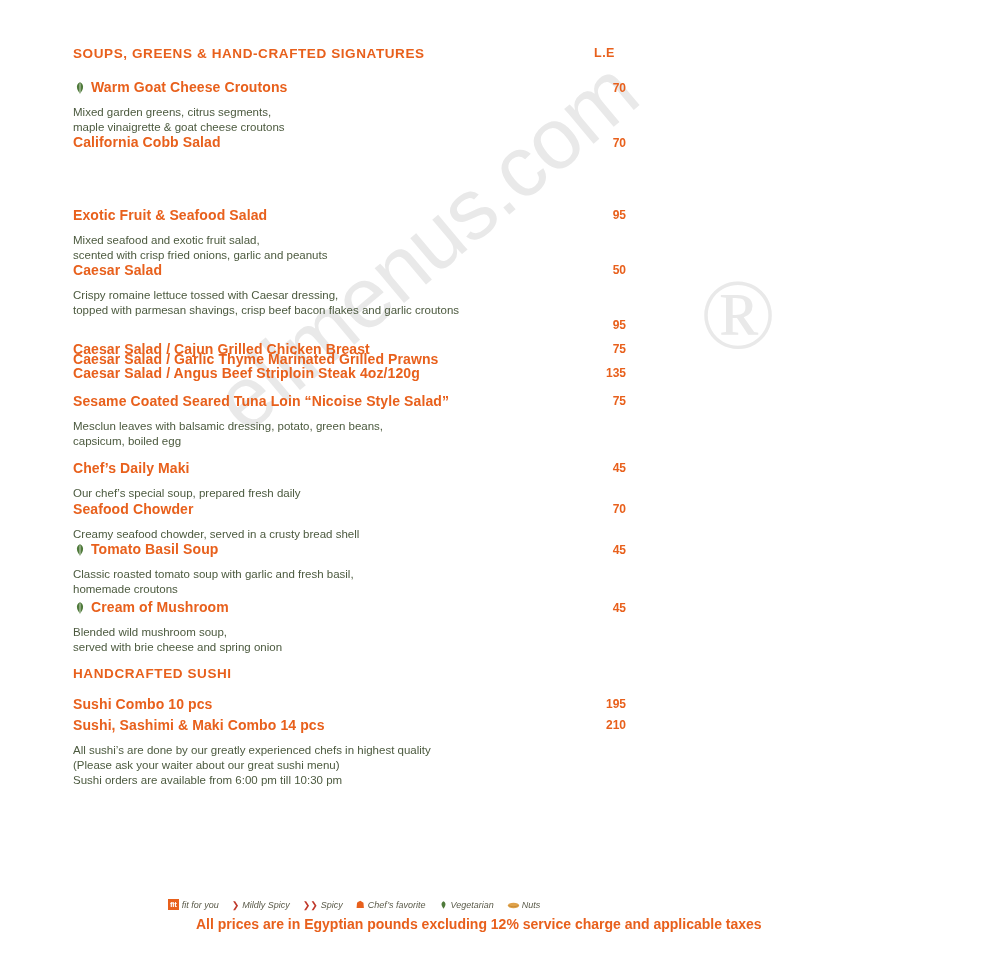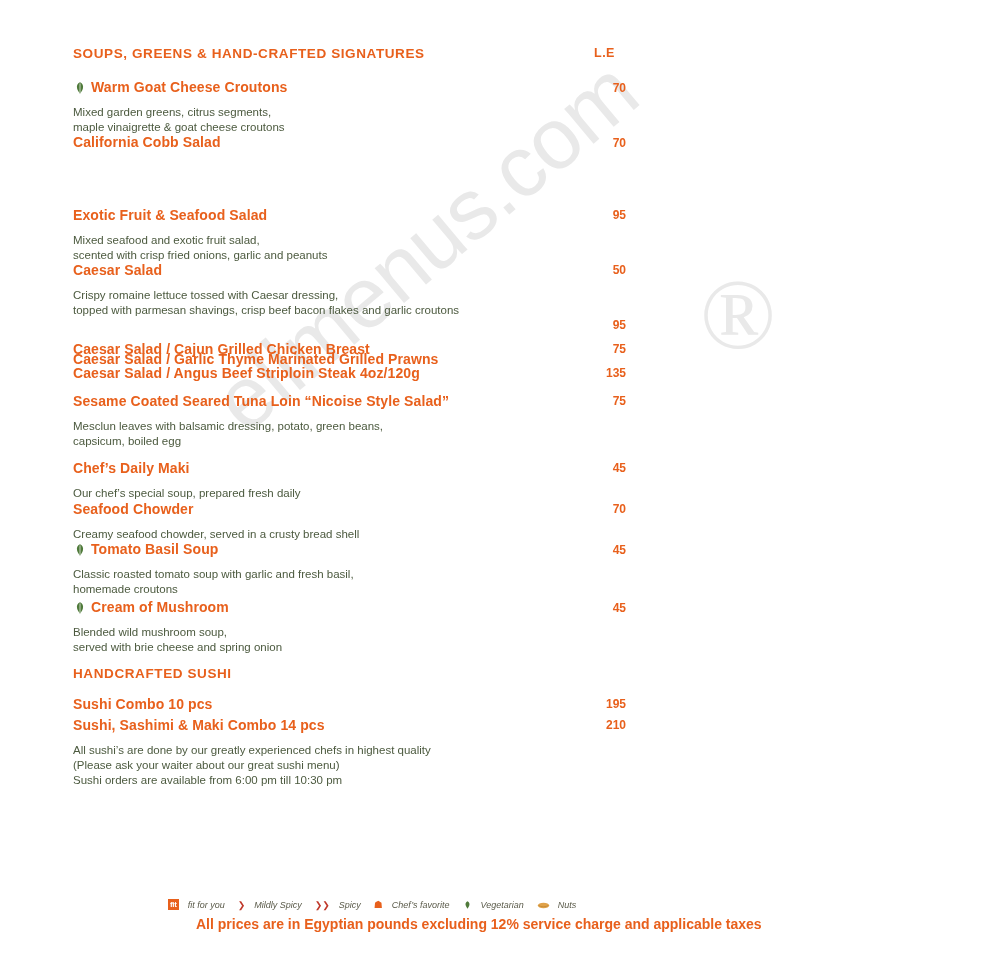--- a/index.html
+++ b/index.html
@@ -127,21 +127,21 @@
     color: #4c5a3f;
   }
   .legend-row {
     display: flex;
     align-items: center;
     gap: 4px;
   }
   .legend-item {
     display: flex;
     align-items: center;
-    gap: 9px;
+    gap: 3px;
     margin-right: 9px;
     white-space: nowrap;
   }
   .legend-item .lbl {
     font-style: italic;
     font-size: 9px;
     color: #5b5b4a;
   }
   .fit-badge {
     display: inline-block;

